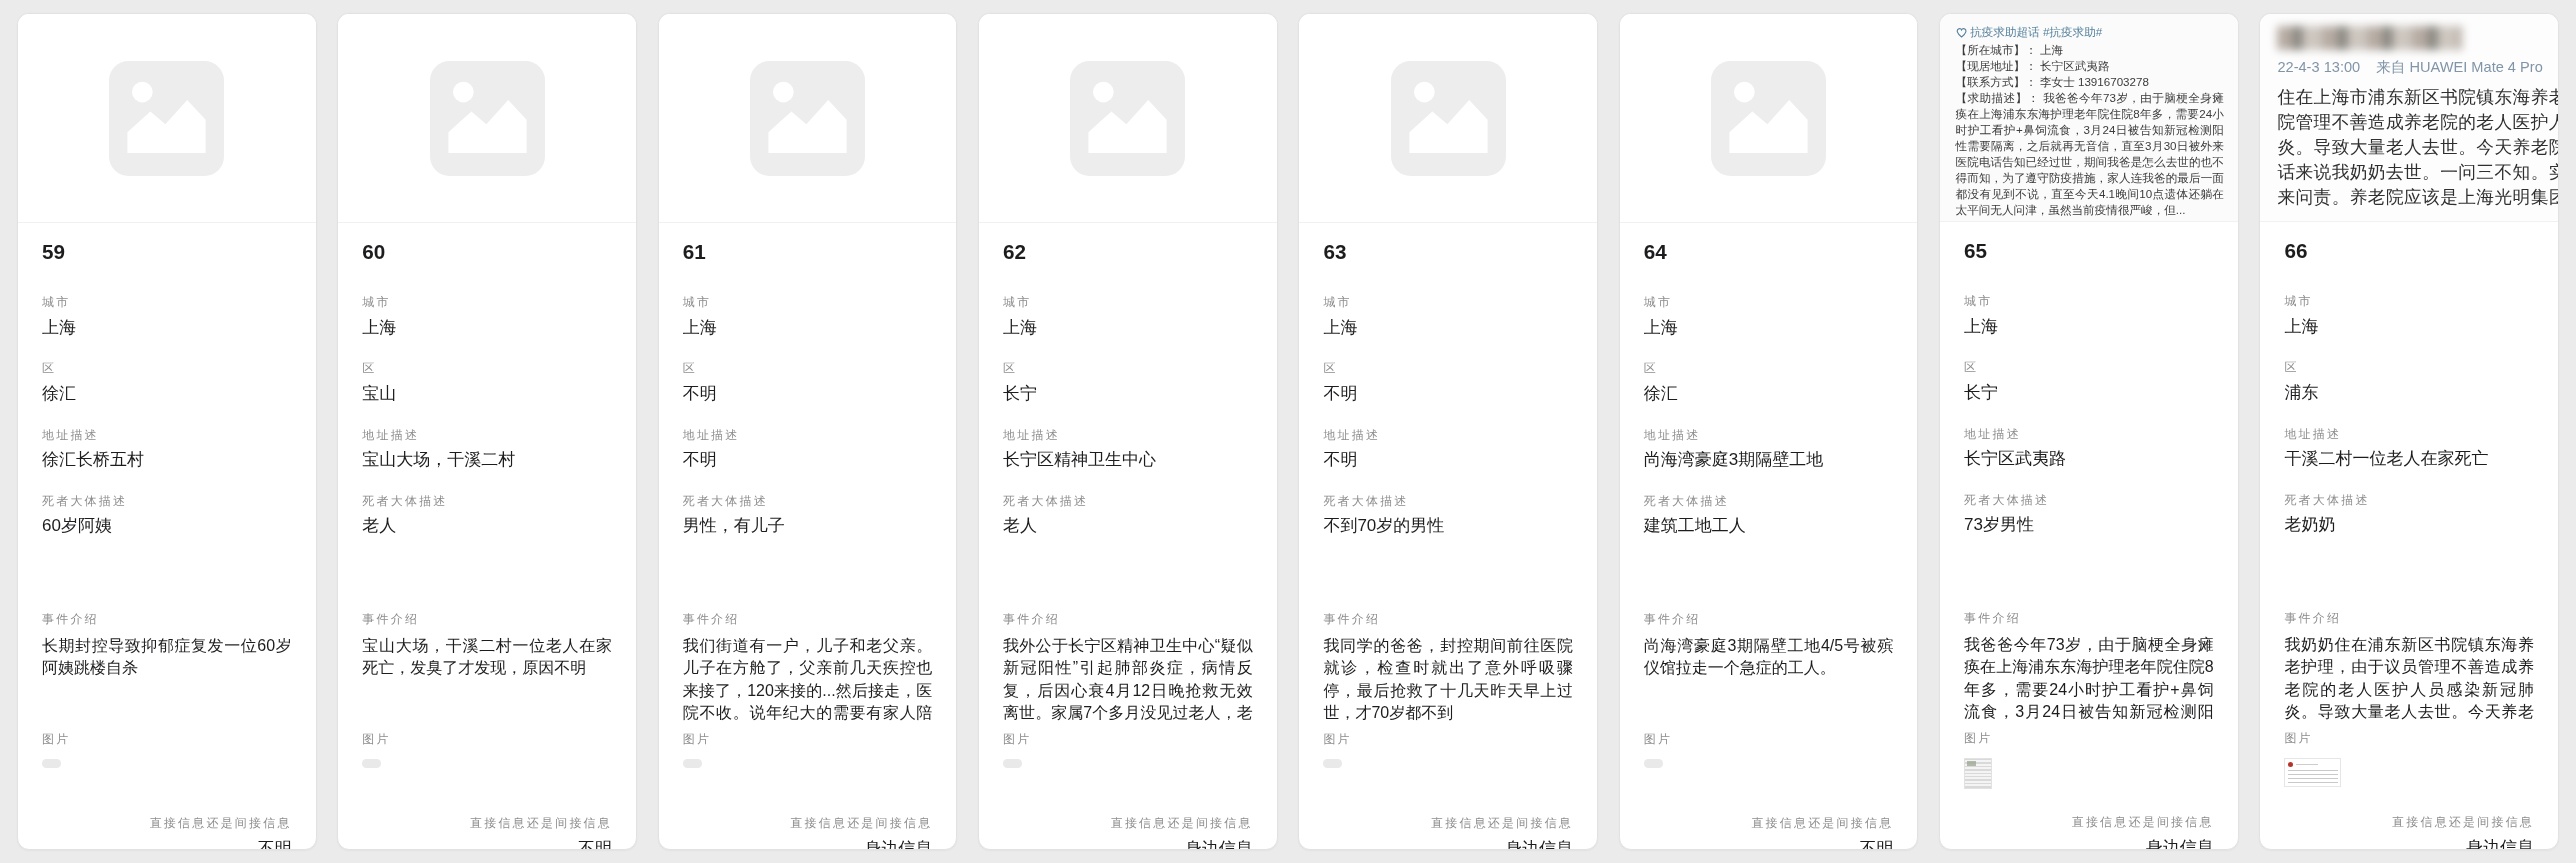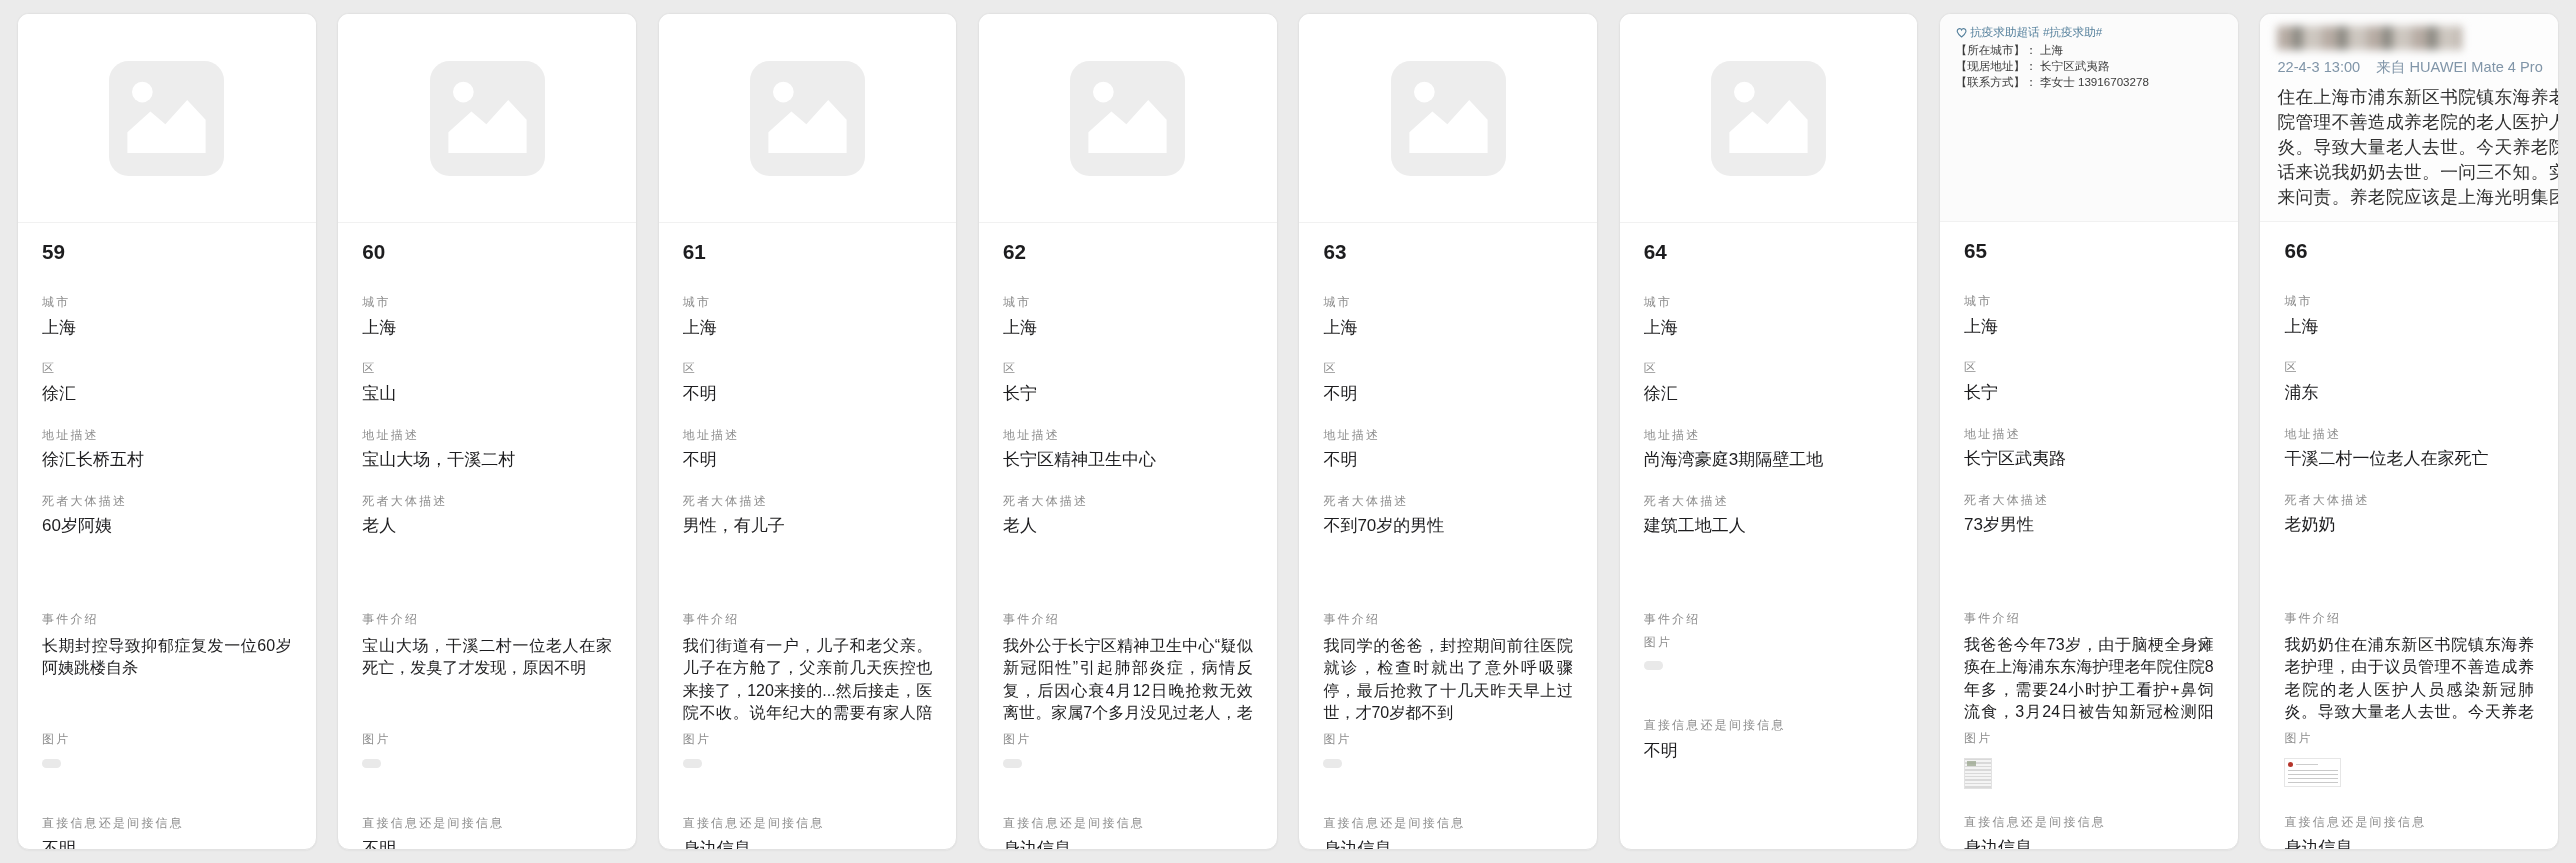--- a/index.html
+++ b/index.html
@@ -68,21 +68,21 @@
     background:#f4f4f4 repeating-linear-gradient(180deg,#d9d9d9 0 1.3px,transparent 1.3px 3.4px);
   }
   .noisy-mark{position:absolute;top:1.7px;left:1.7px;width:9.5px;height:5.2px;background:#9aa58e;opacity:.75;}
   .mini-post{
     width:57px;height:29px;border:0.9px solid #e6e6e6;box-sizing:border-box;background:#fff;padding:2.6px;
   }
   .mini-top{display:flex;align-items:center;gap:2.6px;}
   .mini-avatar{width:5.2px;height:5.2px;border-radius:50%;background:#b5342a;flex:none;}
   .mini-bar{width:22.4px;height:1.7px;background:#cdcdcd;}
   .mini-lines{margin-top:2.6px;height:15.5px;background:repeating-linear-gradient(180deg,#c9c9c9 0 1.1px,transparent 1.1px 4px);}
-  .fg.direct{margin-top:24px;}
+  .fg.direct{margin-top:24px;text-align:right;}
 </style>
 </head>
 <body>
 
 <div class="board">
 
   <article class="card">
     <div class="media">
       <svg class="ph" viewBox="0 0 100 100">
         <rect width="100" height="100" rx="17" fill="#ededed"></rect>
@@ -318,20 +318,21 @@
       <div class="fg">
           <div class="lab">地址描述</div>
           <div class="val">尚海湾豪庭3期隔壁工地</div>
         </div>
       <div class="fg">
           <div class="lab">死者大体描述</div>
           <div class="val">建筑工地工人</div>
         </div>
       <div class="fg event">
           <div class="lab">事件介绍</div>
+          <div class="val ev">尚海湾豪庭3期隔壁工地4/5号被殡仪馆拉走一个急症的工人。</div>
         </div>
       <div class="fg pic">
           <div class="lab">图片</div>
           <div class="thumb-row">
             <div class="pill"></div>
           </div>
         </div>
       <div class="fg direct">
           <div class="lab">直接信息还是间接信息</div>
           <div class="val">不明</div>
@@ -343,20 +344,21 @@
     <div class="media shot">
       <div class="topic">
         <svg width="11.2" height="11.2" viewBox="0 0 16 16">
             <path d="M8 14.2 C1.2 9.4 0.6 4.6 3.4 2.9 C5.5 1.7 7.3 2.9 8 4.3 C8.7 2.9 10.5 1.7 12.6 2.9 C15.4 4.6 14.8 9.4 8 14.2 Z" fill="none" stroke="#55809c" stroke-width="1.6"></path>
           </svg>
         <span>抗疫求助超话 #抗疫求助#</span>
       </div>
       <div class="shot-line">【所在城市】： 上海</div>
       <div class="shot-line">【现居地址】： 长宁区武夷路</div>
       <div class="shot-line">【联系方式】： 李女士 13916703278</div>
+      <div class="shot-para">【求助描述】： 我爸爸今年73岁，由于脑梗全身瘫痪在上海浦东东海护理老年院住院8年多，需要24小时护工看护+鼻饲流食，3月24日被告知新冠检测阳性需要隔离，之后就再无音信，直至3月30日被外来医院电话告知已经过世，期间我爸是怎么去世的也不得而知，为了遵守防疫措施，家人连我爸的最后一面都没有见到不说，直至今天4.1晚间10点遗体还躺在太平间无人问津，虽然当前疫情很严峻，但...</div>
     </div>
     <div class="content">
       <div class="num">65</div>
       <div class="fg first">
           <div class="lab">城市</div>
           <div class="val">上海</div>
         </div>
       <div class="fg">
           <div class="lab">区</div>
           <div class="val">长宁</div>

